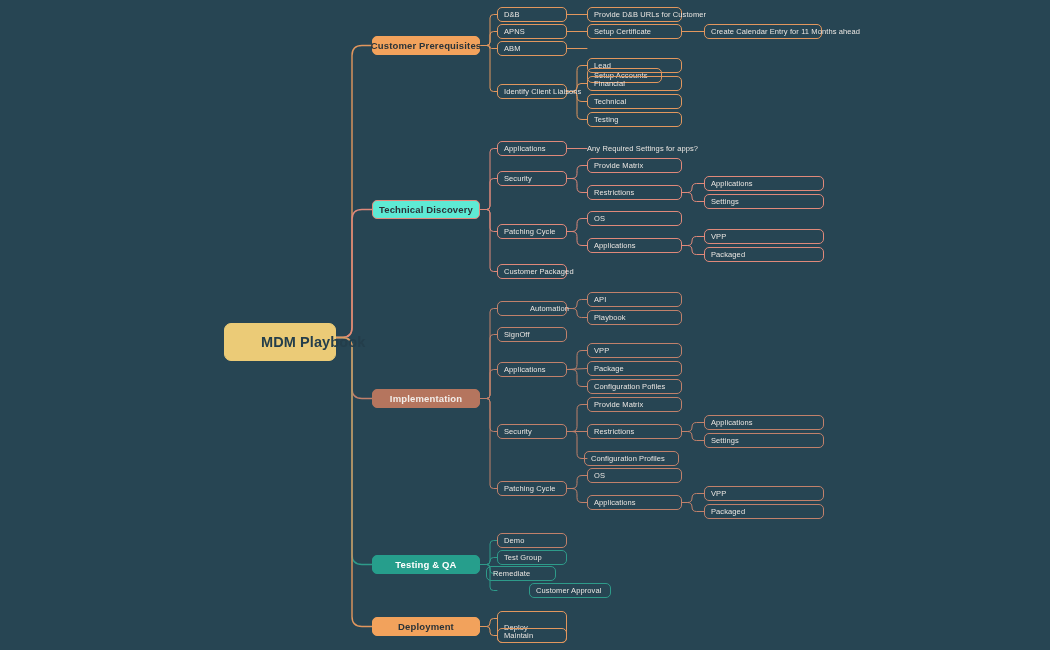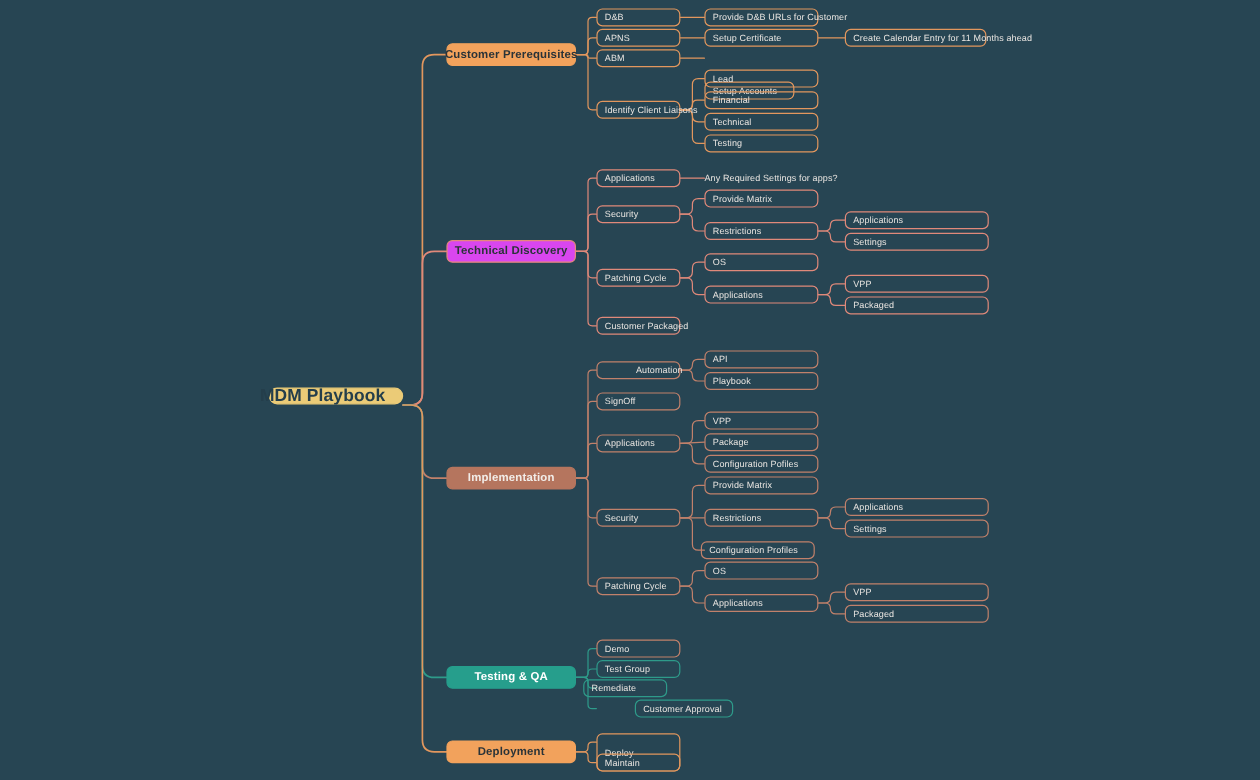--- a/index.html
+++ b/index.html
@@ -45,21 +45,21 @@
   }
   
   .n-b1 {
     font-size: 9.5px;
     font-weight: bold;
     padding: 0 11px;
     border-radius: 5px;
     letter-spacing: .15px;
   }
   .c-orange  { background:#F2A25C; border:1px solid #F2A25C; color:#2A3338; }
-  .c-salmon  { background:#d946ef; border:1px solid #E4897A; color:#2A3338; }
+  .c-salmon  { background:#5eead4; border:1px solid #E4897A; color:#2A3338; }
   .c-terra   { background:#B5755E; border:1px solid #B5755E; color:#F2EDE9; }
   .c-teal    { background:#269E8C; border:1px solid #269E8C; color:#FFFFFF; }
   
   .n-box {
     background: transparent;
     font-size: 7.5px;
     color: #E9E5E1;
     padding: 0 6px;
     border-radius: 5px;
     letter-spacing: .1px;
@@ -132,21 +132,21 @@
       <path d="M682 502.5 L687.5 502.5 Q692 502.5 692 498 L692 498 Q692 493.5 696.5 493.5 L704 493.5" fill="none" stroke="#C1816B" stroke-width="1" stroke-linecap="round" stroke-linejoin="round"></path>
       <path d="M682 502.5 L687.5 502.5 Q692 502.5 692 507 L692 507 Q692 511.5 696.5 511.5 L704 511.5" fill="none" stroke="#C1816B" stroke-width="1" stroke-linecap="round" stroke-linejoin="round"></path>
       <path d="M480 564.5 L486.5 564.5 Q490 564.5 490 561 L490 544 Q490 540.5 493.5 540.5 L497 540.5" fill="none" stroke="#2E9B8A" stroke-width="1" stroke-linecap="round" stroke-linejoin="round"></path>
       <path d="M480 564.5 L486.5 564.5 Q490 564.5 490 561 L490 561 Q490 557.5 493.5 557.5 L497 557.5" fill="none" stroke="#2E9B8A" stroke-width="1" stroke-linecap="round" stroke-linejoin="round"></path>
       <path d="M480 564.5 L486.5 564.5 Q490 564.5 490 568 L490 570 Q490 573.5 493.5 573.5 L497 573.5" fill="none" stroke="#2E9B8A" stroke-width="1" stroke-linecap="round" stroke-linejoin="round"></path>
       <path d="M480 564.5 L486.5 564.5 Q490 564.5 490 568 L490 587 Q490 590.5 493.5 590.5 L497 590.5" fill="none" stroke="#2E9B8A" stroke-width="1" stroke-linecap="round" stroke-linejoin="round"></path>
       <path d="M480 626.5 L486.5 626.5 Q490 626.5 490 623 L490 622 Q490 618.5 493.5 618.5 L497 618.5" fill="none" stroke="#E2975E" stroke-width="1" stroke-linecap="round" stroke-linejoin="round"></path>
       <path d="M480 626.5 L486.5 626.5 Q490 626.5 490 630 L490 632 Q490 635.5 493.5 635.5 L497 635.5" fill="none" stroke="#E2975E" stroke-width="1" stroke-linecap="round" stroke-linejoin="round"></path>
     </svg>
   <div id="nodes-layer">
-      <div class="node n-root" style="left: 224px; top: 323px; width: 112px; height: 14px; justify-content: flex-end; padding-left: 36px;">
+      <div class="node n-root" style="left: 224px; top: 323px; width: 112px; height: 38px; justify-content: flex-start; padding-left: 36px;">
         <span>MDM Playbook</span>
       </div>
       <div class="node n-b1 c-orange" style="left: 372px; top: 36px; width: 108px; height: 19px; justify-content: center;">
         <span>Customer Prerequisites</span>
       </div>
       <div class="node n-box o-orange" style="left: 497px; top: 7px; width: 70px; height: 15px;">
         <span>D&amp;B</span>
       </div>
       <div class="node n-box o-orange" style="left: 497px; top: 24px; width: 70px; height: 15px;">
         <span>APNS</span>

